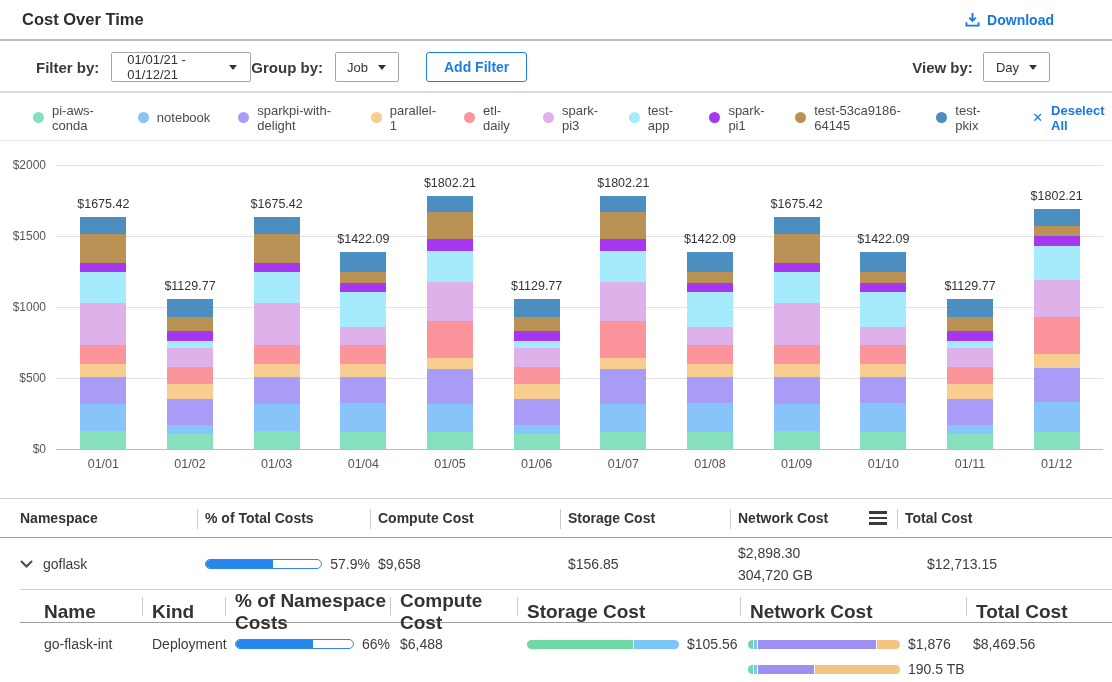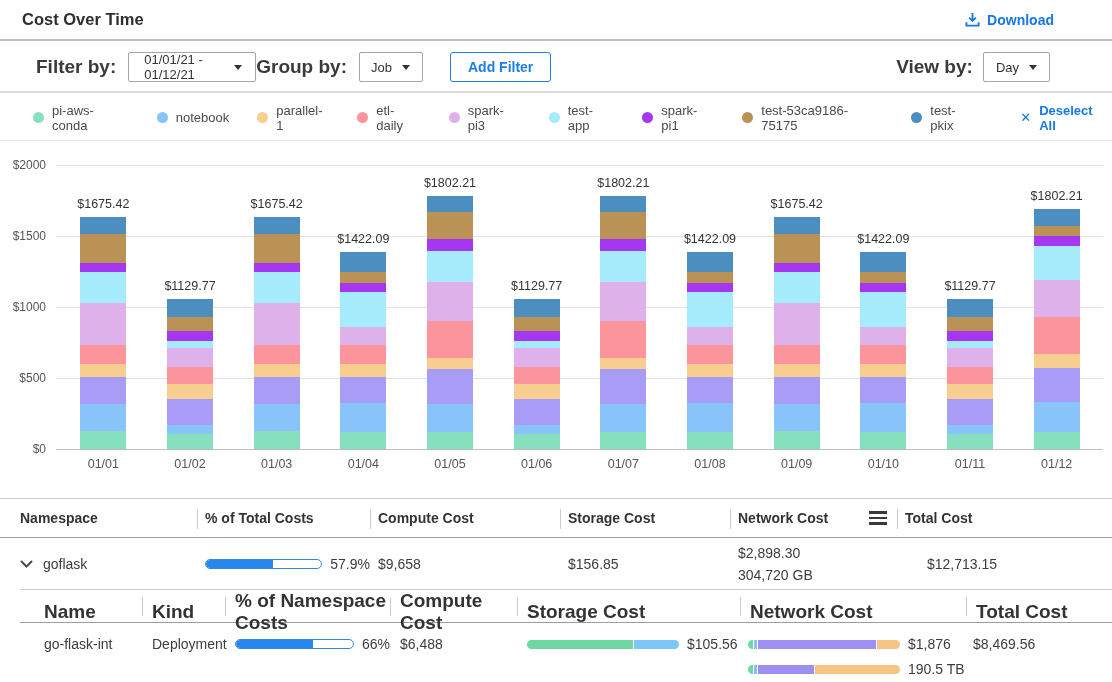--- a/index.html
+++ b/index.html
@@ -10,21 +10,21 @@
   
   .topbar { position:absolute; top:0; left:0; width:1112px; height:41px;
             border-bottom:2px solid #bdbdbd; display:flex; align-items:center; }
   .title { font-size:16.5px; font-weight:bold; color:#2e2e2e; margin-left:22px; }
   .download { margin-left:auto; margin-right:58px; display:flex; align-items:center; gap:7px;
               color:#1778E3; font-size:14px; font-weight:bold; cursor:pointer; }
 
   
   .filterbar { position:absolute; top:43px; left:0; width:1112px; height:50px;
                border-bottom:2px solid #dcdcdc; display:flex; align-items:center; }
-  .flabel { font-size:19px; font-weight:bold; color:#3a3a3a; }
+  .flabel { font-size:15px; font-weight:bold; color:#3a3a3a; }
   .selectbox { height:30px; border:1px solid #a6a6a6; border-radius:2px; background:#fff;
                display:flex; align-items:center; font-size:13px; color:#333; cursor:pointer; }
   .caret { width:0; height:0; border-left:4.5px solid transparent; border-right:4.5px solid transparent;
            border-top:5px solid #333; margin-left:10px; }
   .addfilter { height:30px; padding:0 17px; background:#fff; border:1.5px solid #1F7DE8; border-radius:3px;
                color:#1F7DE8; font-size:14px; font-weight:bold; cursor:pointer; }
 
   
   .legendbar { position:absolute; top:95px; left:0; width:1112px; height:46px;
                border-bottom:1px solid #e3e3e3; display:flex; align-items:center;
@@ -100,21 +100,21 @@
         <path d="M8 1 v8"></path>
           <path d="M4.5 6 L8 9.5 L11.5 6"></path>
           <path d="M1.5 11 v3.5 h13 v-3.5"></path>
       </svg>
       <span>Download</span>
     </div>
   </div>
 
   <div class="filterbar">
     <span class="flabel" style="margin-left:36px">Filter by:</span>
-    <div class="selectbox" style="margin-left:12px; width:128px; padding-left:15px;">
+    <div class="selectbox" style="margin-left:12px; width:140px; padding-left:15px;">
       <span>01/01/21 - 01/12/21</span>
       <span class="caret" style="margin-left:auto; margin-right:13px;"></span>
     </div>
     <span class="flabel" style="">Group by:</span>
     <div class="selectbox" style="margin-left:12px; padding:0 12px 0 11px;">
       <span>Job</span>
       <span class="caret"></span>
     </div>
     <button class="addfilter" style="margin-left:27px">Add Filter</button>
     <span class="flabel" style="margin-left:auto">View by:</span>
@@ -128,20 +128,24 @@
     <div id="legend-items" style="display:flex; align-items:center;">
         <div class="litem">
           <span class="ldot" style="background: rgb(134, 224, 190);"></span>
           <span>pi-aws-conda</span>
         </div>
         <div class="litem">
           <span class="ldot" style="background: rgb(136, 195, 249);"></span>
           <span>notebook</span>
         </div>
         <div class="litem">
+          <span class="ldot" style="background: rgb(168, 156, 246);"></span>
+          <span>sparkpi-with-delight</span>
+        </div>
+        <div class="litem">
           <span class="ldot" style="background: rgb(247, 205, 144);"></span>
           <span>parallel-1</span>
         </div>
         <div class="litem">
           <span class="ldot" style="background: rgb(251, 149, 155);"></span>
           <span>etl-daily</span>
         </div>
         <div class="litem">
           <span class="ldot" style="background: rgb(222, 177, 234);"></span>
           <span>spark-pi3</span>
@@ -149,21 +153,21 @@
         <div class="litem">
           <span class="ldot" style="background: rgb(165, 235, 252);"></span>
           <span>test-app</span>
         </div>
         <div class="litem">
           <span class="ldot" style="background: rgb(166, 55, 241);"></span>
           <span>spark-pi1</span>
         </div>
         <div class="litem">
           <span class="ldot" style="background: rgb(187, 146, 85);"></span>
-          <span>test-53ca9186-75175</span>
+          <span>test-53ca9186-64145</span>
         </div>
         <div class="litem">
           <span class="ldot" style="background: rgb(77, 142, 192);"></span>
           <span>test-pkix</span>
         </div>
       </div>
     <div class="deselect">
       <span class="xmark">✕</span>
       <span>Deselect All</span>
     </div>

